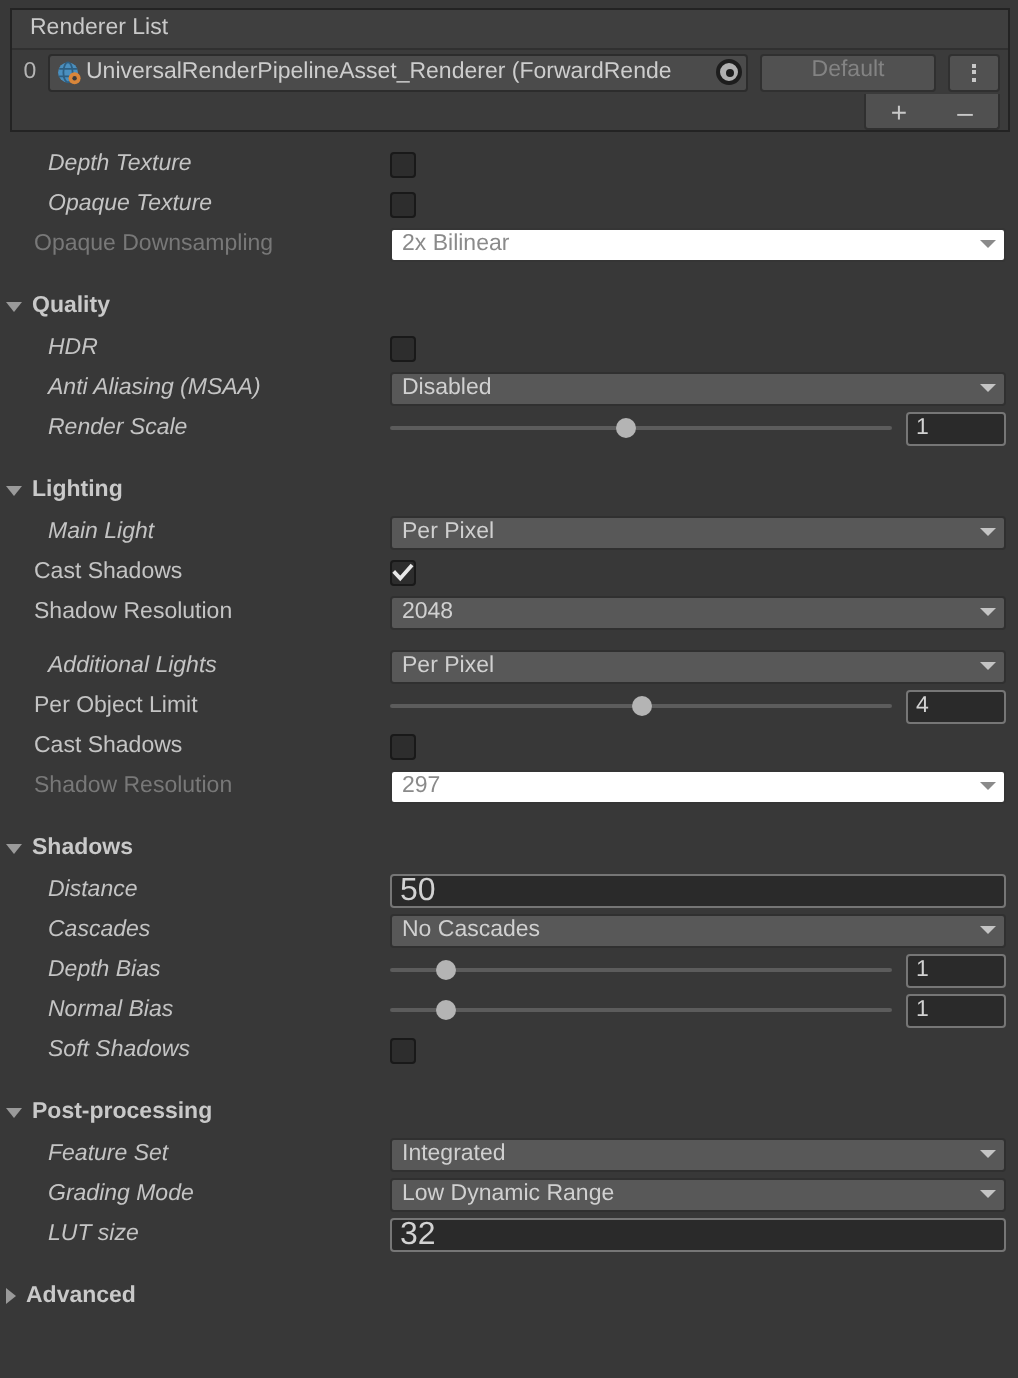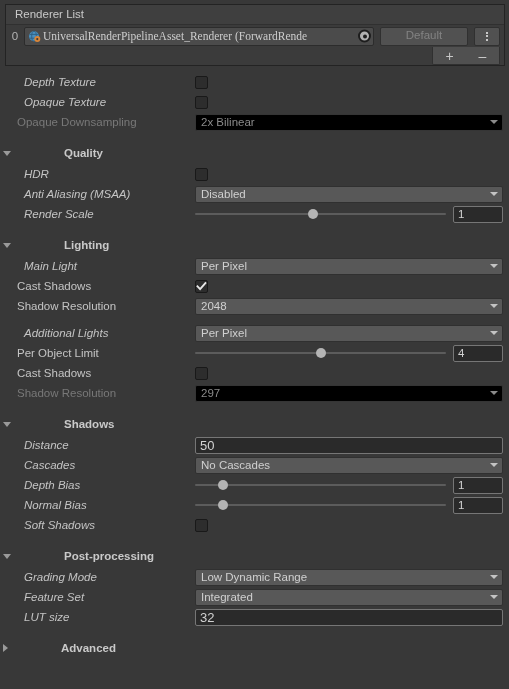--- a/index.html
+++ b/index.html
@@ -66,21 +66,20 @@
     position: relative;
   }
   .objfield .obj-label {
     flex: 1 1 auto;
     white-space: nowrap;
     overflow: hidden;
     color: #cdcdcd;
     font-size: 11.5px;
     line-height: 17px;
     padding-right: 32px;
-    font-family: Liberation Serif, serif;
   }
   .picker {
     position: absolute;
     right: 2px;
     top: 50%;
     transform: translateY(-50%);
     width: 13px;
     height: 13px;
     border-radius: 50%;
     border: 2px solid #1d1d1d;
@@ -206,21 +205,20 @@
   }
   .tri.closed {
     border-top: 4.5px solid transparent;
     border-bottom: 4.5px solid transparent;
     border-left: 5.5px solid #9a9a9a;
   }
   .foldout .ftitle {
     font-weight: bold;
     font-size: 11.5px;
     color: #c9c9c9;
-    margin-left: 48px;
   }
 
   
   .checkbox {
     width: 13px;
     height: 13px;
     background: #2d2d2d;
     border: 1px solid #191919;
     border-radius: 2px;
     box-sizing: border-box;
@@ -252,34 +250,34 @@
     overflow: hidden;
     line-height: 15px;
   }
   .dropdown .dd-arrow {
     width: 0; height: 0;
     border-left: 4px solid transparent;
     border-right: 4px solid transparent;
     border-top: 4px solid #c4c4c4;
     flex: 0 0 auto;
   }
-  .row.disabled .dropdown { background: #000000; border-color: #353535; }
+  .row.disabled .dropdown { background: #ffffff; border-color: #353535; }
   .row.disabled .dd-text { color: #8a8a8a; }
   .row.disabled .dd-arrow { border-top-color: #8a8a8a; }
 
   
   .textfield {
     flex: 1 1 auto;
     height: 17px;
     background: #2a2a2a;
     border: 1px solid #767676;
     border-radius: 2px;
     box-sizing: border-box;
     padding: 0 4px;
-    font-size: 13px;
+    font-size: 16px;
     color: #d2d2d2;
     line-height: 15px;
     white-space: nowrap;
     overflow: hidden;
     min-width: 0;
   }
 
   
   .slider-wrap {
     flex: 1 1 auto;
@@ -544,33 +542,33 @@
       <div class="ctrl">
         <div class="checkbox"></div>
       </div>
     </div>
     <div class="gap-md"></div>
     <div class="foldout">
       <span class="tri open"></span>
       <span class="ftitle">Post-processing</span>
     </div>
     <div class="row indent1">
+      <div class="label">Feature Set</div>
+      <div class="ctrl">
+        <div class="dropdown">
+          <span class="dd-text">Integrated</span>
+          <span class="dd-arrow"></span>
+        </div>
+      </div>
+    </div>
+    <div class="row indent1">
       <div class="label">Grading Mode</div>
       <div class="ctrl">
         <div class="dropdown">
           <span class="dd-text">Low Dynamic Range</span>
-          <span class="dd-arrow"></span>
-        </div>
-      </div>
-    </div>
-    <div class="row indent1">
-      <div class="label">Feature Set</div>
-      <div class="ctrl">
-        <div class="dropdown">
-          <span class="dd-text">Integrated</span>
           <span class="dd-arrow"></span>
         </div>
       </div>
     </div>
     <div class="row indent1">
       <div class="label">LUT size</div>
       <div class="ctrl">
         <div class="textfield">32</div>
       </div>
     </div>

